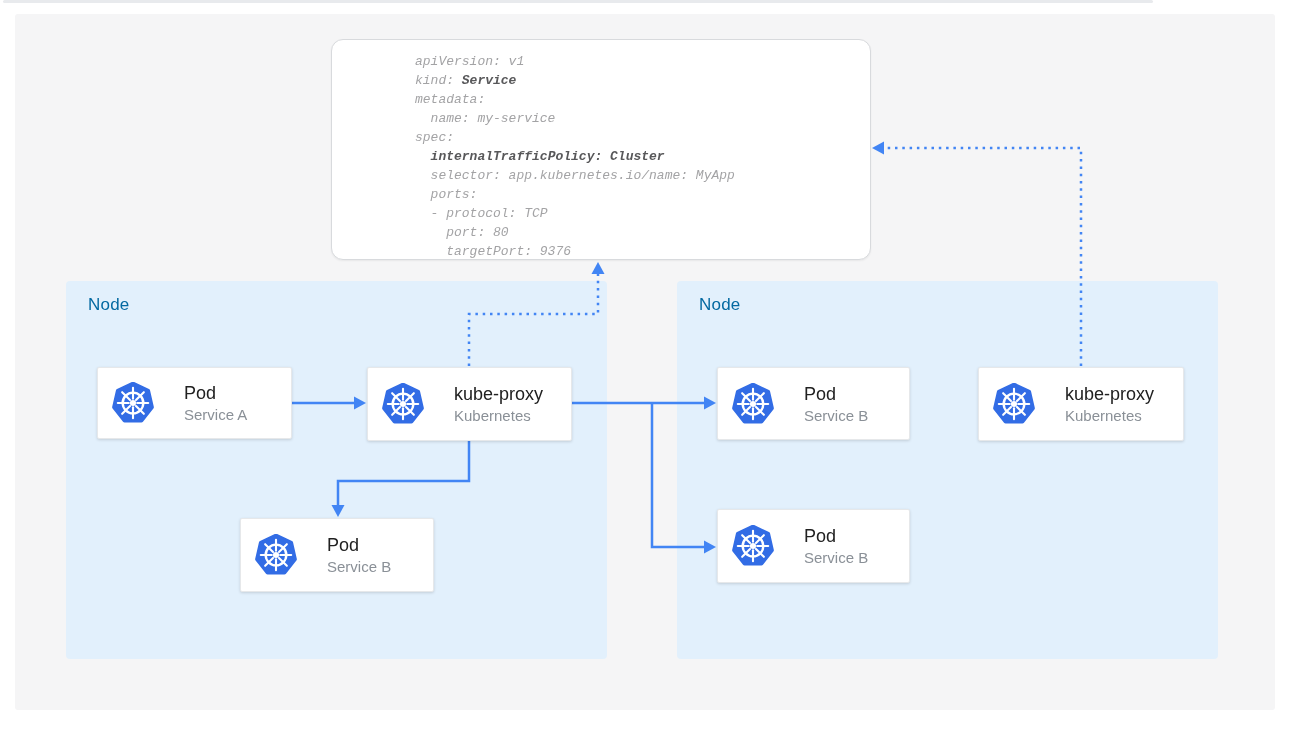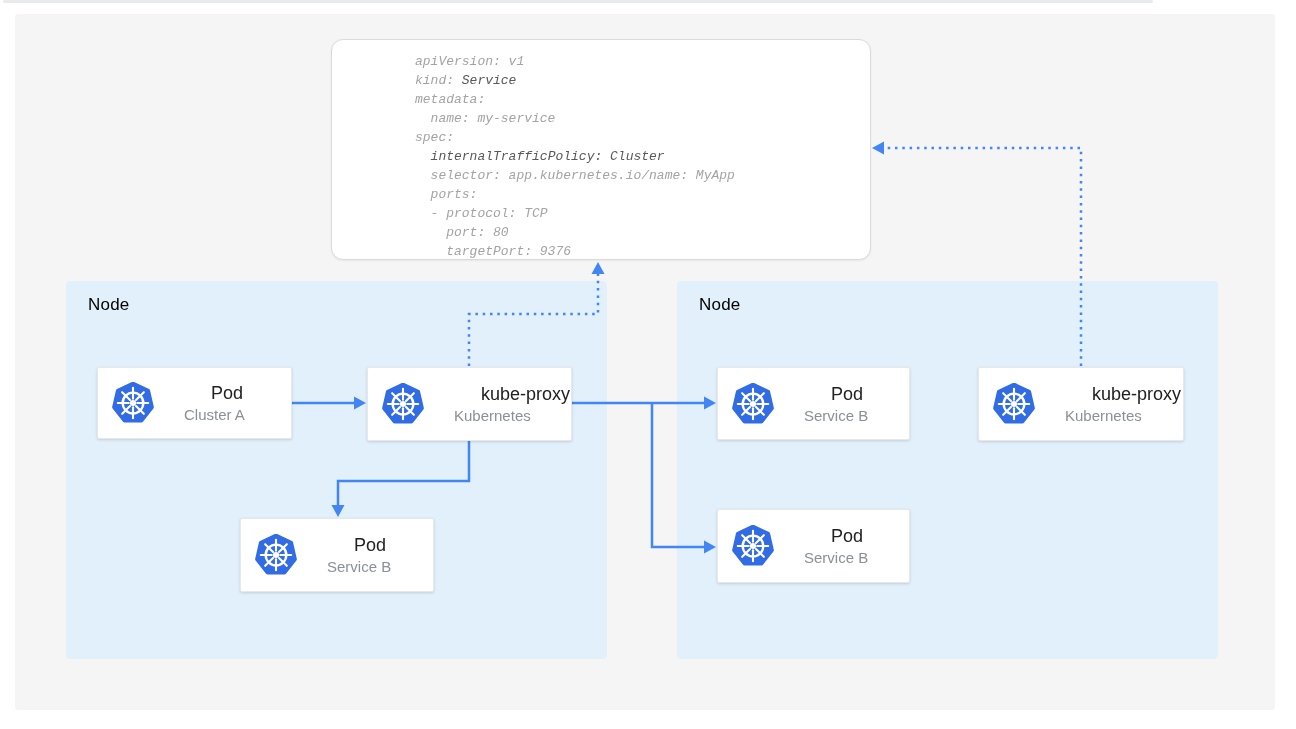--- a/index.html
+++ b/index.html
@@ -30,34 +30,34 @@
     background:var(--panel-bg);border-radius:3px;
   }
   .node{
     position:absolute;top:281px;width:541px;height:378px;
     background:var(--node-bg);border-radius:4px;
   }
   .node-left{left:66px;}
   .node-right{left:677px;}
   .node-label{
     position:absolute;left:22px;top:14px;
-    font-size:17px;color:#000000;letter-spacing:.2px;
+    font-size:17px;color:#0369a1;letter-spacing:.2px;
   }
   .card{
     position:absolute;
     background:#ffffff;
     border:1px solid #E6E8EA;
     border-radius:2px;
     box-shadow:0 1px 3px rgba(0,0,0,.14);
     display:flex;align-items:center;
     padding-left:13px;
   }
   .card .icon-holder{width:44px;height:42px;flex:0 0 auto;}
   .card .texts{margin-left:29px;display:flex;flex-direction:column;}
-  .card .title{font-size:18px;color:var(--title-color);line-height:22px;margin-left:27px;}
+  .card .title{font-size:18px;color:var(--title-color);line-height:22px;}
   .card .subtitle{font-size:15px;color:var(--subtitle-color);line-height:19px;margin-top:1px;}
   
   .c-pod-a{left:97px;top:367px;width:195px;height:72px;}
   .c-kproxy-l{left:367px;top:367px;width:205px;height:74px;}
   .c-pod-b-l{left:240px;top:518px;width:194px;height:74px;}
   .c-pod-b-tr{left:717px;top:367px;width:193px;height:73px;}
   .c-pod-b-br{left:717px;top:509px;width:193px;height:74px;}
   .c-kproxy-r{left:978px;top:367px;width:206px;height:74px;}
 
   .yaml-card{
@@ -68,21 +68,21 @@
     box-shadow:0 1px 2px rgba(0,0,0,.06);
   }
   .yaml-code{
     position:absolute;left:83px;top:12px;right:8px;
     font-family:"Liberation Mono","DejaVu Sans Mono",monospace;
     font-style:italic;
     font-size:13px;line-height:19px;
     color:var(--code-regular);
     white-space:pre;
   }
-  .yaml-code .bold{font-weight:normal;color:var(--code-bold);}
+  .yaml-code .bold{font-weight:bold;color:var(--code-bold);}
 
   svg.wires{
     position:absolute;left:0;top:0;width:1296px;height:729px;
     pointer-events:none;
   }
   .wire{stroke:var(--accent);stroke-width:2.5;fill:none;}
   .wire-dotted{stroke:var(--accent);stroke-width:2.5;fill:none;stroke-dasharray:2.5 4.8;stroke-linecap:butt;}
   .head{fill:var(--accent);stroke:none;}
   .defs-holder{position:absolute;width:0;height:0;overflow:hidden;}
 </style>
@@ -157,21 +157,21 @@
       <path class="head" d="M884 141.5 L884 154.5 L872 148 Z"></path>
     </g>
   </svg>
 
   <div class="card c-pod-a">
     <svg class="icon-holder" viewBox="-12 -12 24 24">
         <use href="#k8s-sym"></use>
       </svg>
     <div class="texts">
       <span class="title">Pod</span>
-      <span class="subtitle">Cluster A</span>
+      <span class="subtitle">Service A</span>
     </div>
   </div>
 
   <div class="card c-kproxy-l">
     <svg class="icon-holder" viewBox="-12 -12 24 24">
         <use href="#k8s-sym"></use>
       </svg>
     <div class="texts">
       <span class="title">kube-proxy</span>
       <span class="subtitle">Kubernetes</span>

